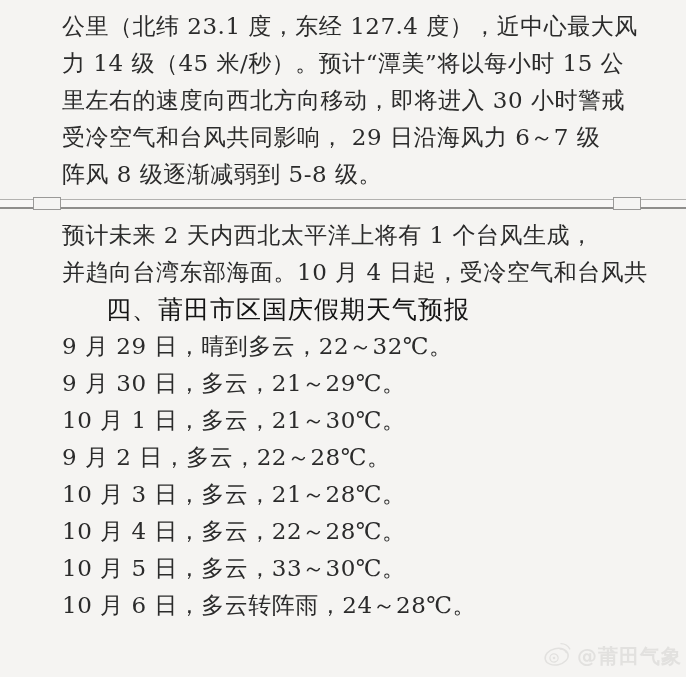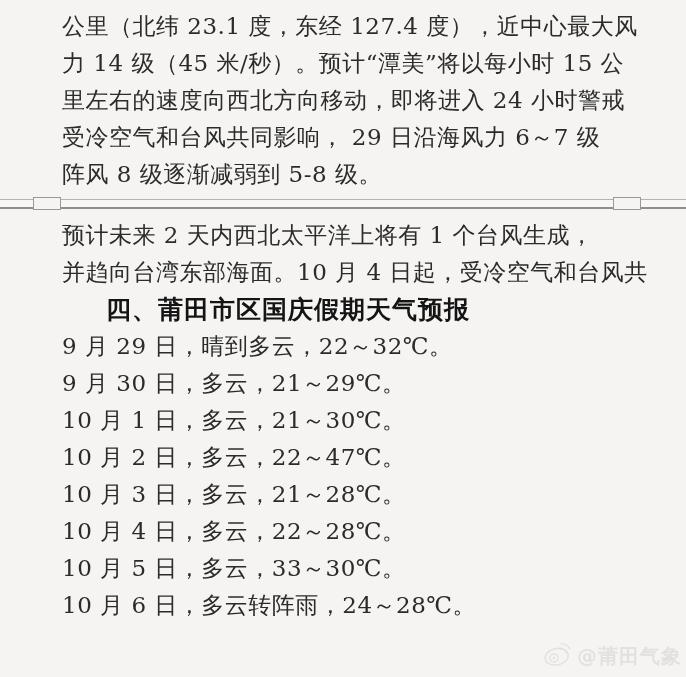--- a/index.html
+++ b/index.html
@@ -23,21 +23,21 @@
     white-space: nowrap;
     letter-spacing: 0.5px;
   }
   .line.indent { }
   .heading-line {
     line-height: 37px;
     height: 37px;
     padding-left: 106px;
     white-space: nowrap;
     font-family: "DejaVu Sans", "Liberation Sans", sans-serif;
-    font-weight: 700;
+    font-weight: 400;
     font-size: 25px;
     color: #141414;
     letter-spacing: 1px;
   }
   
   .page-divider {
     position: relative;
     margin-top: 6px;
     height: 7px;
     border-top: 1px solid #b3b2b0;
@@ -72,40 +72,40 @@
   .watermark svg { transform: rotate(-12deg); }
 </style>
 </head>
 <body>
 
 <div class="page">
 
   <div class="block">
     <div class="line">公里（北纬 23.1 度，东经 127.4 度），近中心最大风</div>
     <div class="line">力 14 级（45 米/秒）。预计“潭美”将以每小时 15 公</div>
-    <div class="line">里左右的速度向西北方向移动，即将进入 24 小时警戒</div>
+    <div class="line">里左右的速度向西北方向移动，即将进入 30 小时警戒</div>
     <div class="line indent">受冷空气和台风共同影响， 29 日沿海风力 6～7 级</div>
     <div class="line">阵风 8 级逐渐减弱到 5-8 级。</div>
   </div>
 
   <div class="page-divider">
     <span class="pgrect left"></span>
     <span class="pgrect right"></span>
   </div>
 
   <div class="block">
     <div class="line indent">预计未来 2 天内西北太平洋上将有 1 个台风生成，</div>
     <div class="line">并趋向台湾东部海面。10 月 4 日起，受冷空气和台风共</div>
 
     <div class="heading-line">四、莆田市区国庆假期天气预报</div>
 
     <div class="line indent">9 月 29 日，晴到多云，22～32℃。</div>
     <div class="line indent">9 月 30 日，多云，21～29℃。</div>
     <div class="line indent">10 月 1 日，多云，21～30℃。</div>
-    <div class="line indent">10 月 2 日，多云，22～47℃。</div>
+    <div class="line indent">9 月 2 日，多云，22～28℃。</div>
     <div class="line indent">10 月 3 日，多云，21～28℃。</div>
     <div class="line indent">10 月 4 日，多云，22～28℃。</div>
     <div class="line indent">10 月 5 日，多云，33～30℃。</div>
     <div class="line indent">10 月 6 日，多云转阵雨，24～28℃。</div>
   </div>
 
   <div class="watermark">
     <span>
       <svg width="32" height="28" viewBox="0 0 34 30" fill="none">
         <path d="M16 9 C8.5 9 3.5 13.2 3.5 18 C3.5 22.8 9.5 26.5 16 26.5 C22.5 26.5 28.5 22.8 28.5 18 C28.5 13.2 23.5 9 16 9 Z" stroke="#e2e1df" stroke-width="1.6"></path>

